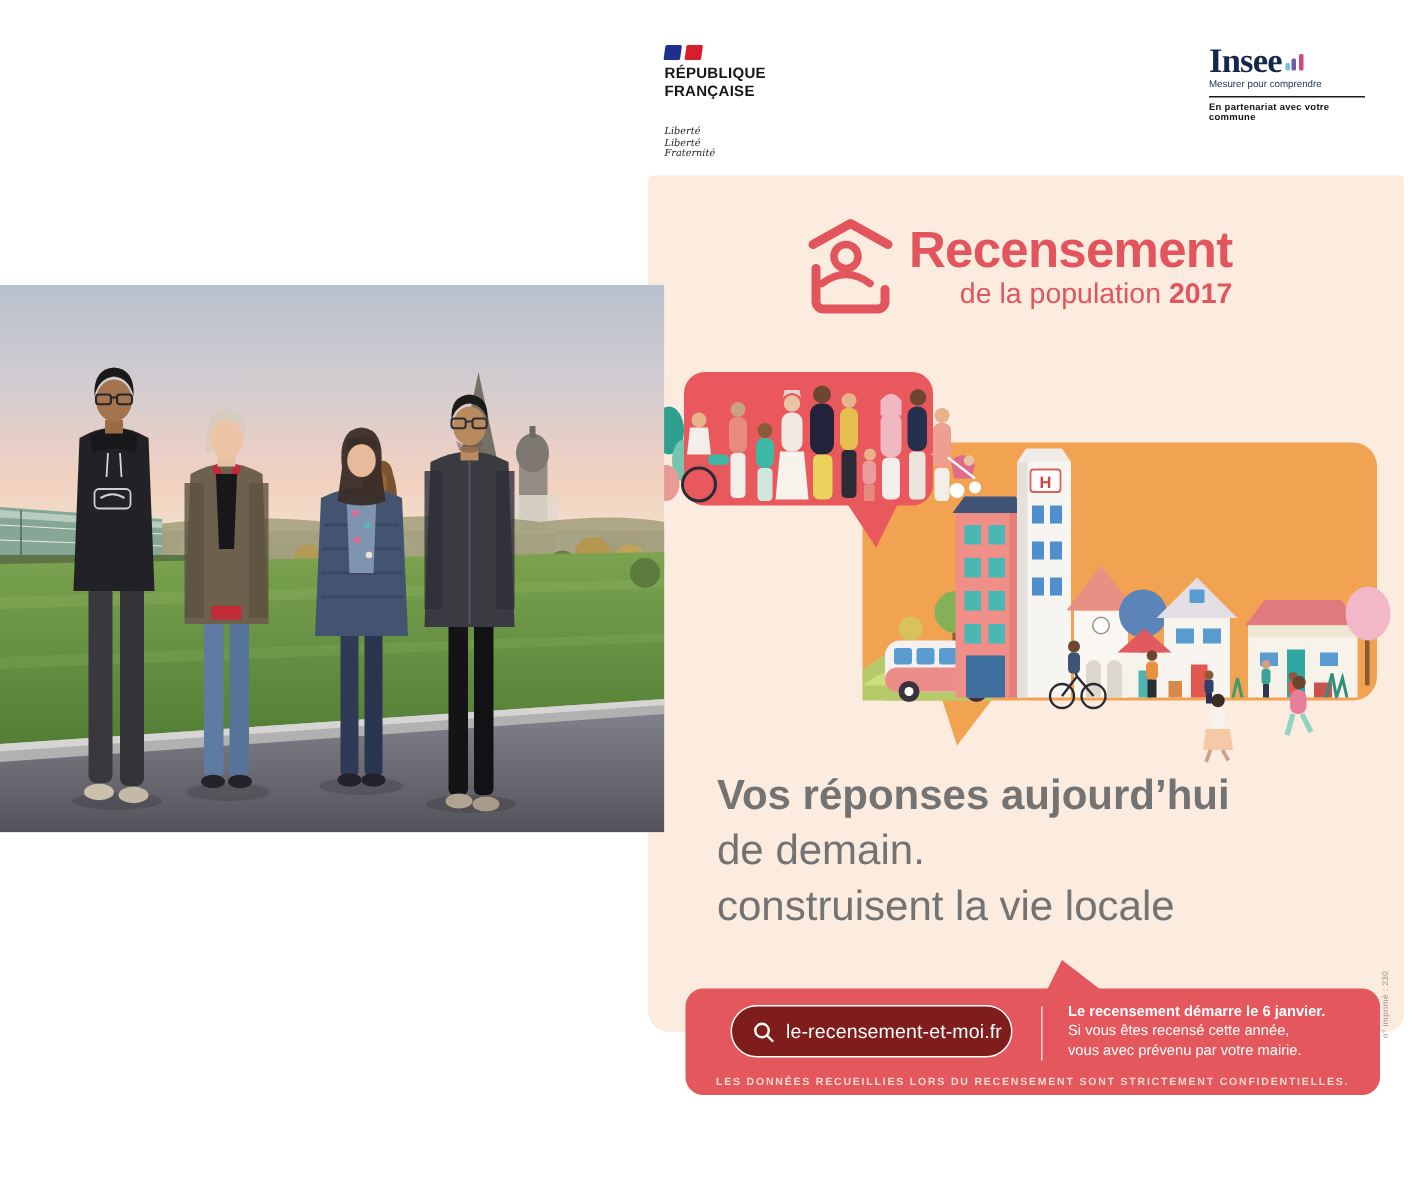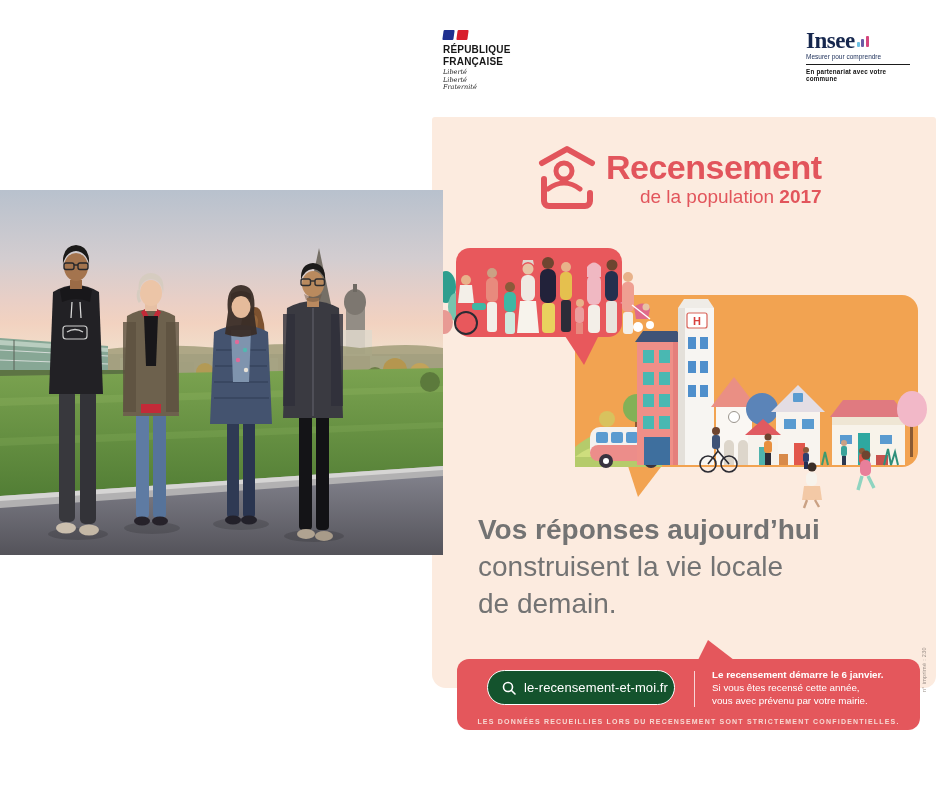--- a/index.html
+++ b/index.html
@@ -6,21 +6,21 @@
   body{width:940px;height:788px;position:relative;background:#ffffff;overflow:hidden;
        font-family:"Liberation Sans",sans-serif;-webkit-font-smoothing:antialiased;}
 
   
   .rf-logo{position:absolute;left:443px;top:30px;width:80px;}
   .rf-flag{display:flex;gap:3px;margin-bottom:4px;}
   .rf-flag span{display:block;width:11px;height:10px;border-radius:1px;}
   .rf-flag .b{background:#1f2f8f;transform:skewX(-8deg);}
   .rf-flag .r{background:#d81e2c;transform:skewX(-8deg);}
   .rf-name{font-size:10px;font-weight:bold;color:#161616;line-height:11.5px;letter-spacing:.2px;}
-  .rf-motto{margin-top:2px;font-family:"DejaVu Serif",serif;font-style:italic;font-size:6.5px;
+  .rf-motto{margin-top:17px;font-family:"DejaVu Serif",serif;font-style:italic;font-size:6.5px;
             color:#222;line-height:7.6px;}
 
   .insee{position:absolute;left:806px;top:30px;width:108px;}
   .insee-row{display:flex;align-items:center;}
   .insee-name{font-family:"Liberation Serif",serif;font-weight:bold;font-size:23px;
               color:#16274e;line-height:22px;letter-spacing:-0.5px;}
   .insee-bars{display:flex;align-items:flex-end;gap:1.5px;margin:1px 0 0 2px;}
   .insee-bars i{display:block;width:3px;border-radius:1px;}
   .insee-tag{font-size:6.5px;color:#23355e;margin-top:1px;}
   .insee-rule{height:1px;background:#1b1b1b;margin:4px 0 3px 0;width:104px;}
@@ -41,21 +41,21 @@
   .headline{position:absolute;left:46px;top:394px;color:#737373;font-size:28px;line-height:37px;}
   .headline .hl-bold{font-weight:bold;}
 
   .print-ref{position:absolute;left:489px;top:575px;width:60px;font-size:5.5px;color:#9a8f88;
              transform:rotate(-90deg);transform-origin:0 0;letter-spacing:.3px;white-space:nowrap;}
 
   
   .banner{position:absolute;left:457px;top:659px;width:463px;height:71px;background:#e4575c;
           border-radius:12px;}
   .banner-tail{position:absolute;left:698px;top:640px;width:36px;height:20px;}
-  .pill{position:absolute;left:30px;top:11px;width:188px;height:35px;background:#14532d;
+  .pill{position:absolute;left:30px;top:11px;width:188px;height:35px;background:#7f1d1d;
         border:1.5px solid #ffffff;border-radius:19px;display:flex;align-items:center;
         box-sizing:border-box;padding-left:14px;}
   .pill .url{color:#ffffff;font-size:13px;margin-left:8px;letter-spacing:.1px;}
   .divider{position:absolute;left:237px;top:12px;width:1px;height:36px;background:rgba(255,255,255,.75);}
   .info{position:absolute;left:255px;top:9px;color:#ffffff;font-size:9.8px;line-height:13px;}
   .info .b{font-weight:bold;}
   .legal{position:absolute;left:0;right:0;bottom:5px;text-align:center;color:#f7d8d2;
          font-size:7px;letter-spacing:1.2px;font-weight:bold;}
 
   
@@ -297,22 +297,22 @@
     </svg>
     <div class="census-title">
       <div class="t1">Recensement</div>
       <div class="t2"><span>de la population</span>
         <b>2017</b></div>
     </div>
   </div>
 
   <div class="headline">
     <div class="hl-bold">Vos réponses aujourd’hui</div>
+    <div>de demain.</div>
     <div>construisent la vie locale</div>
-    <div>de demain.</div>
   </div>
 
   <div class="print-ref">n° imprimé : 230</div>
 </div>
 
 <svg class="banner-tail" viewBox="0 0 36 20">
   <polygon points="10,0 0,20 36,20" fill="#e4575c"></polygon>
 </svg>
 
 <div class="banner">

